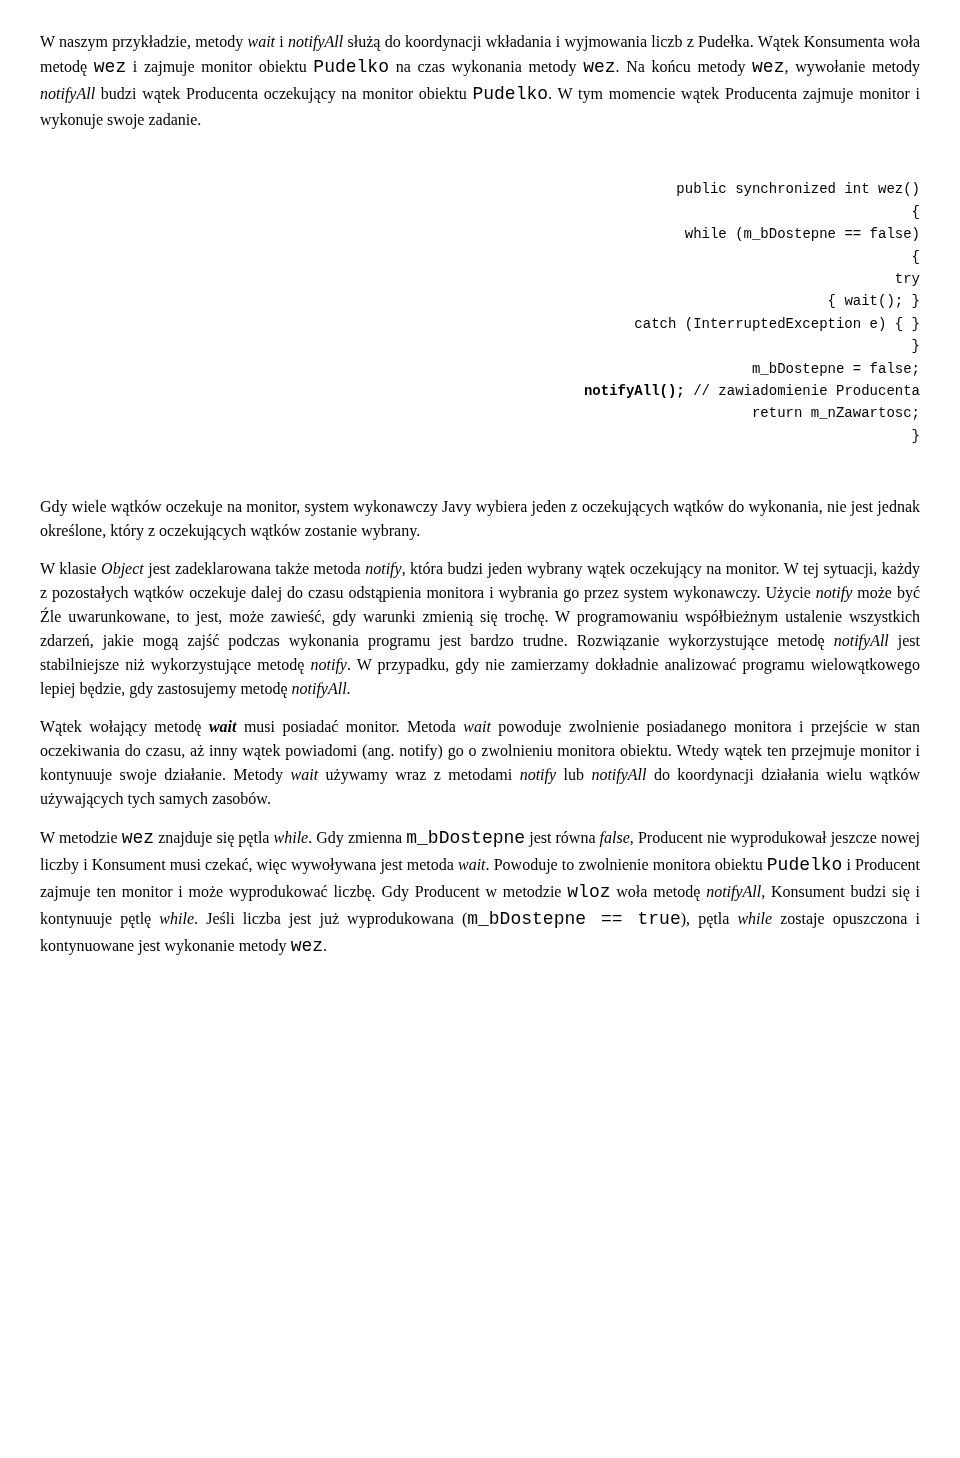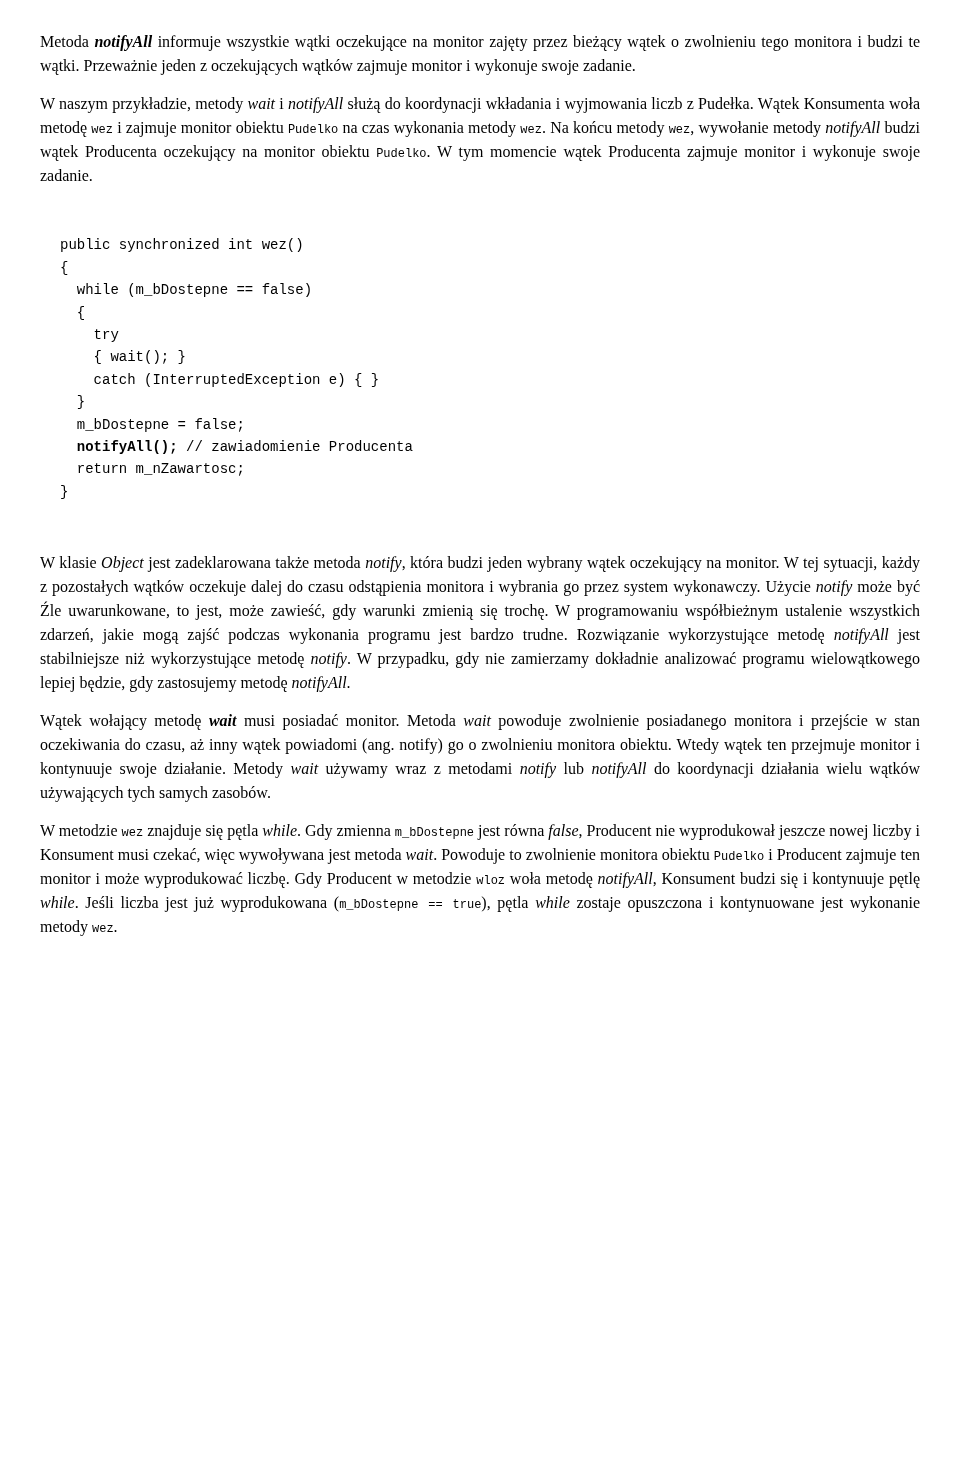--- a/index.html
+++ b/index.html
@@ -24,63 +24,64 @@
     }
 
     .code-block {
       font-family: 'Courier New', Courier, monospace;
       font-size: 14px;
       background: #fff;
       padding: 10px 0 10px 20px;
       margin-bottom: 16px;
       line-height: 1.6;
       white-space: pre;
+      text-align: right;
     }
 
     code {
       font-family: 'Courier New', Courier, monospace;
-      font-size: 12px;
+      font-size: 18px;
     }
 
     em {
       font-style: italic;
     }
 
     strong {
       font-weight: bold;
     }
   </style>
 </head>
 <body>
 
 <div>
 
-  <p>
-    Metoda <strong><em>notifyAll</em></strong> informuje wszystkie wątki oczekujące na monitor zajęty przez bieżący wątek o zwolnieniu tego monitora i budzi te wątki. Przeważnie jeden z oczekujących wątków zajmuje monitor i wykonuje swoje zadanie.
-  </p>
 
   <p>
     W naszym przykładzie, metody <em>wait</em> i <em>notifyAll</em> służą do koordynacji wkładania i wyjmowania liczb z Pudełka. Wątek Konsumenta woła metodę <code>wez</code> i zajmuje monitor obiektu <code>Pudelko</code> na czas wykonania metody <code>wez</code>. Na końcu metody <code>wez</code>, wywołanie metody <em>notifyAll</em> budzi wątek Producenta oczekujący na monitor obiektu <code>Pudelko</code>. W tym momencie wątek Producenta zajmuje monitor i wykonuje swoje zadanie.
   </p>
 
   <div class="code-block">
 <span>public synchronized int wez()</span>
 <span>{</span>
 <span>  while (m_bDostepne == false)</span>
 <span>  {</span>
 <span>    try</span>
 <span>    { wait(); }</span>
 <span>    catch (InterruptedException e) { }</span>
 <span>  }</span>
 <span>  m_bDostepne = false;</span>
 <span>  <strong>notifyAll();</strong> // zawiadomienie Producenta</span>
 <span>  return m_nZawartosc;</span>
 <span>}</span>
   </div>
 
+  <p>
+    Gdy wiele wątków oczekuje na monitor, system wykonawczy Javy wybiera jeden z oczekujących wątków do wykonania, nie jest jednak określone, który z oczekujących wątków zostanie wybrany.
+  </p>
 
 
   <p>
     W klasie <em>Object</em> jest zadeklarowana także metoda <em>notify</em>, która budzi jeden wybrany wątek oczekujący na monitor. W tej sytuacji, każdy z pozostałych wątków oczekuje dalej do czasu odstąpienia monitora i wybrania go przez system wykonawczy. Użycie <em>notify</em> może być Źle uwarunkowane, to jest, może zawieść, gdy warunki zmienią się trochę. W programowaniu współbieżnym ustalenie wszystkich zdarzeń, jakie mogą zajść podczas wykonania programu jest bardzo trudne. Rozwiązanie wykorzystujące metodę <em>notifyAll</em> jest stabilniejsze niż wykorzystujące metodę <em>notify</em>. W przypadku, gdy nie zamierzamy dokładnie analizować programu wielowątkowego lepiej będzie, gdy zastosujemy metodę <em>notifyAll</em>.
   </p>
 
   <p>
     Wątek wołający metodę <strong><em>wait</em></strong> musi posiadać monitor. Metoda <em>wait</em> powoduje zwolnienie posiadanego monitora i przejście w stan oczekiwania do czasu, aż inny wątek powiadomi (ang. notify) go o zwolnieniu monitora obiektu. Wtedy wątek ten przejmuje monitor i kontynuuje swoje działanie. Metody <em>wait</em> używamy wraz z metodami <em>notify</em> lub <em>notifyAll</em> do koordynacji działania wielu wątków używających tych samych zasobów.
   </p>
 

